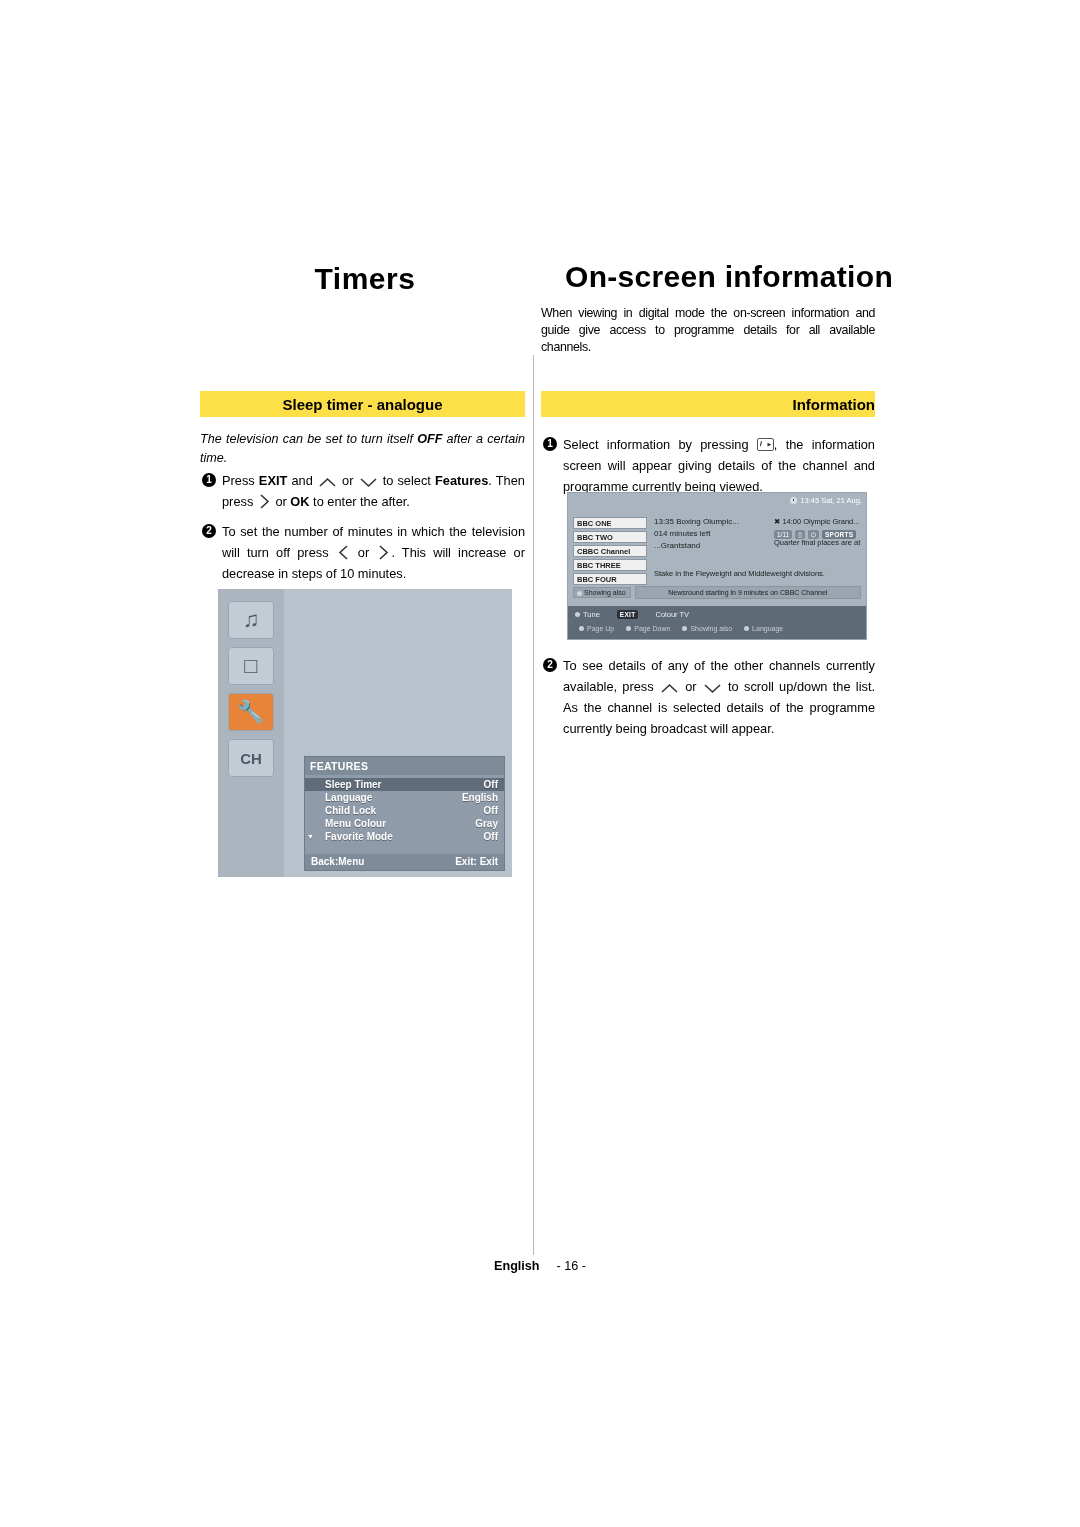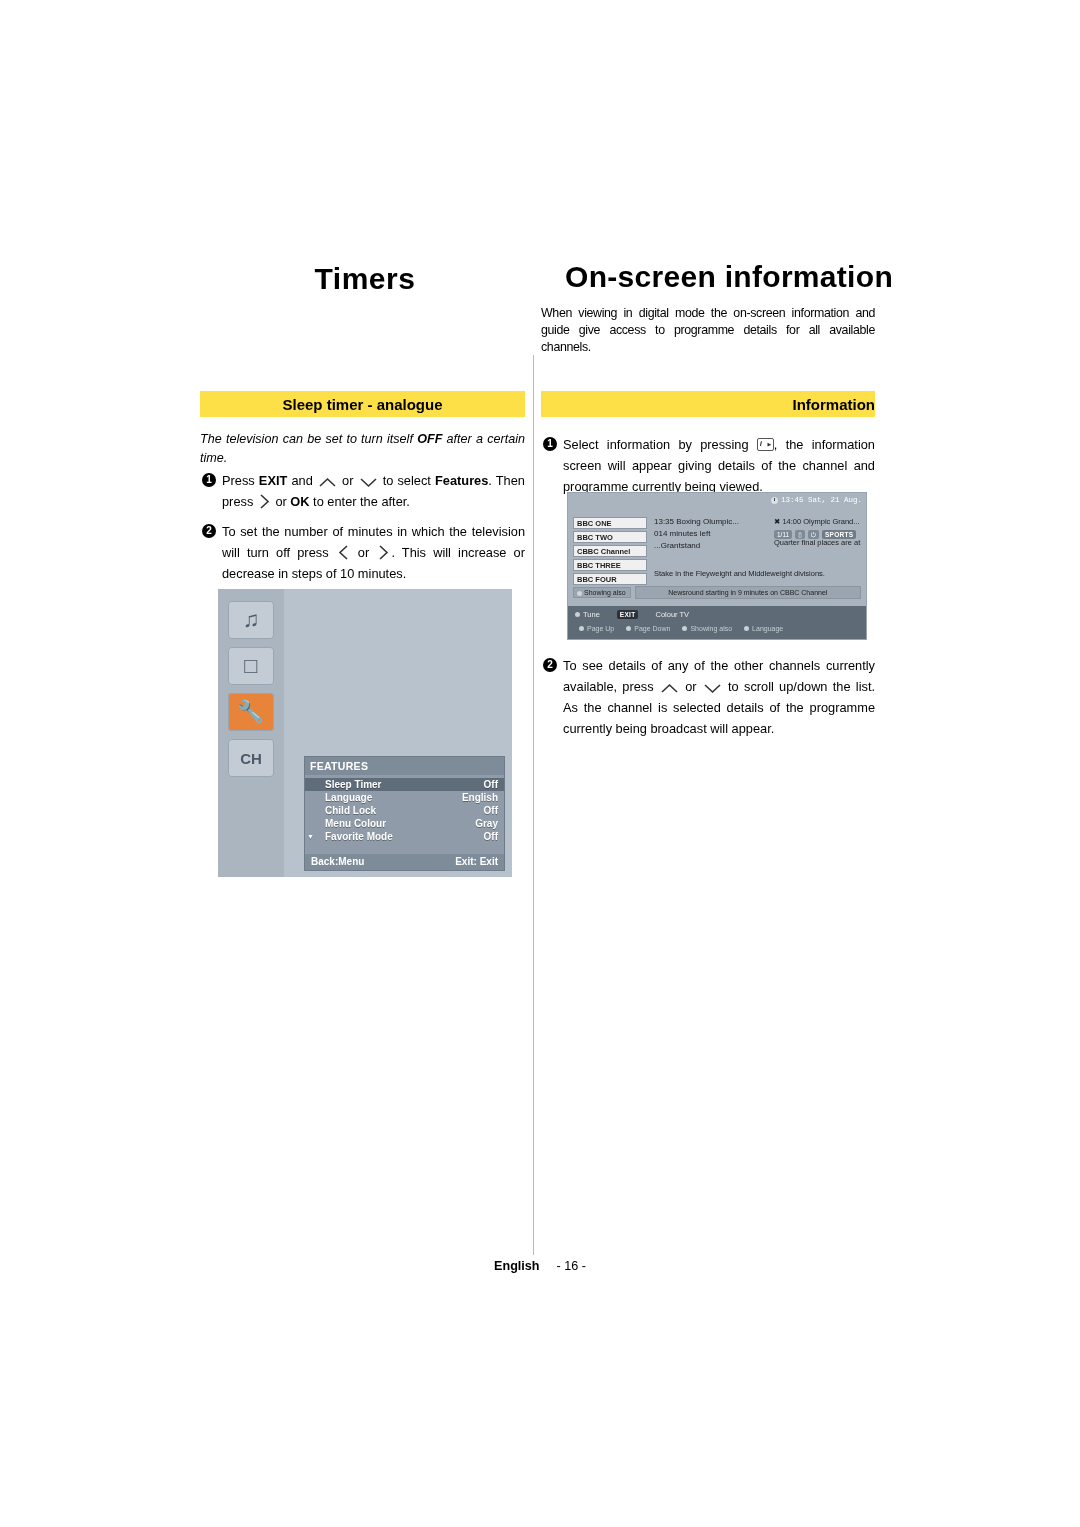--- a/index.html
+++ b/index.html
@@ -251,21 +251,20 @@
   }
   .osd-top {
     position: absolute;
     right: 4px;
     top: 3px;
     font-size: 7.5px;
     color: #ffffff;
     display: flex;
     align-items: center;
     gap: 3px;
-    font-family: Liberation Mono, monospace;
   }
   .clock-dot {
     width: 7px; height: 7px;
     border-radius: 50%;
     background: #d9e0e6;
     display: inline-block;
     position: relative;
   }
   .clock-dot:after {
     content: "";

